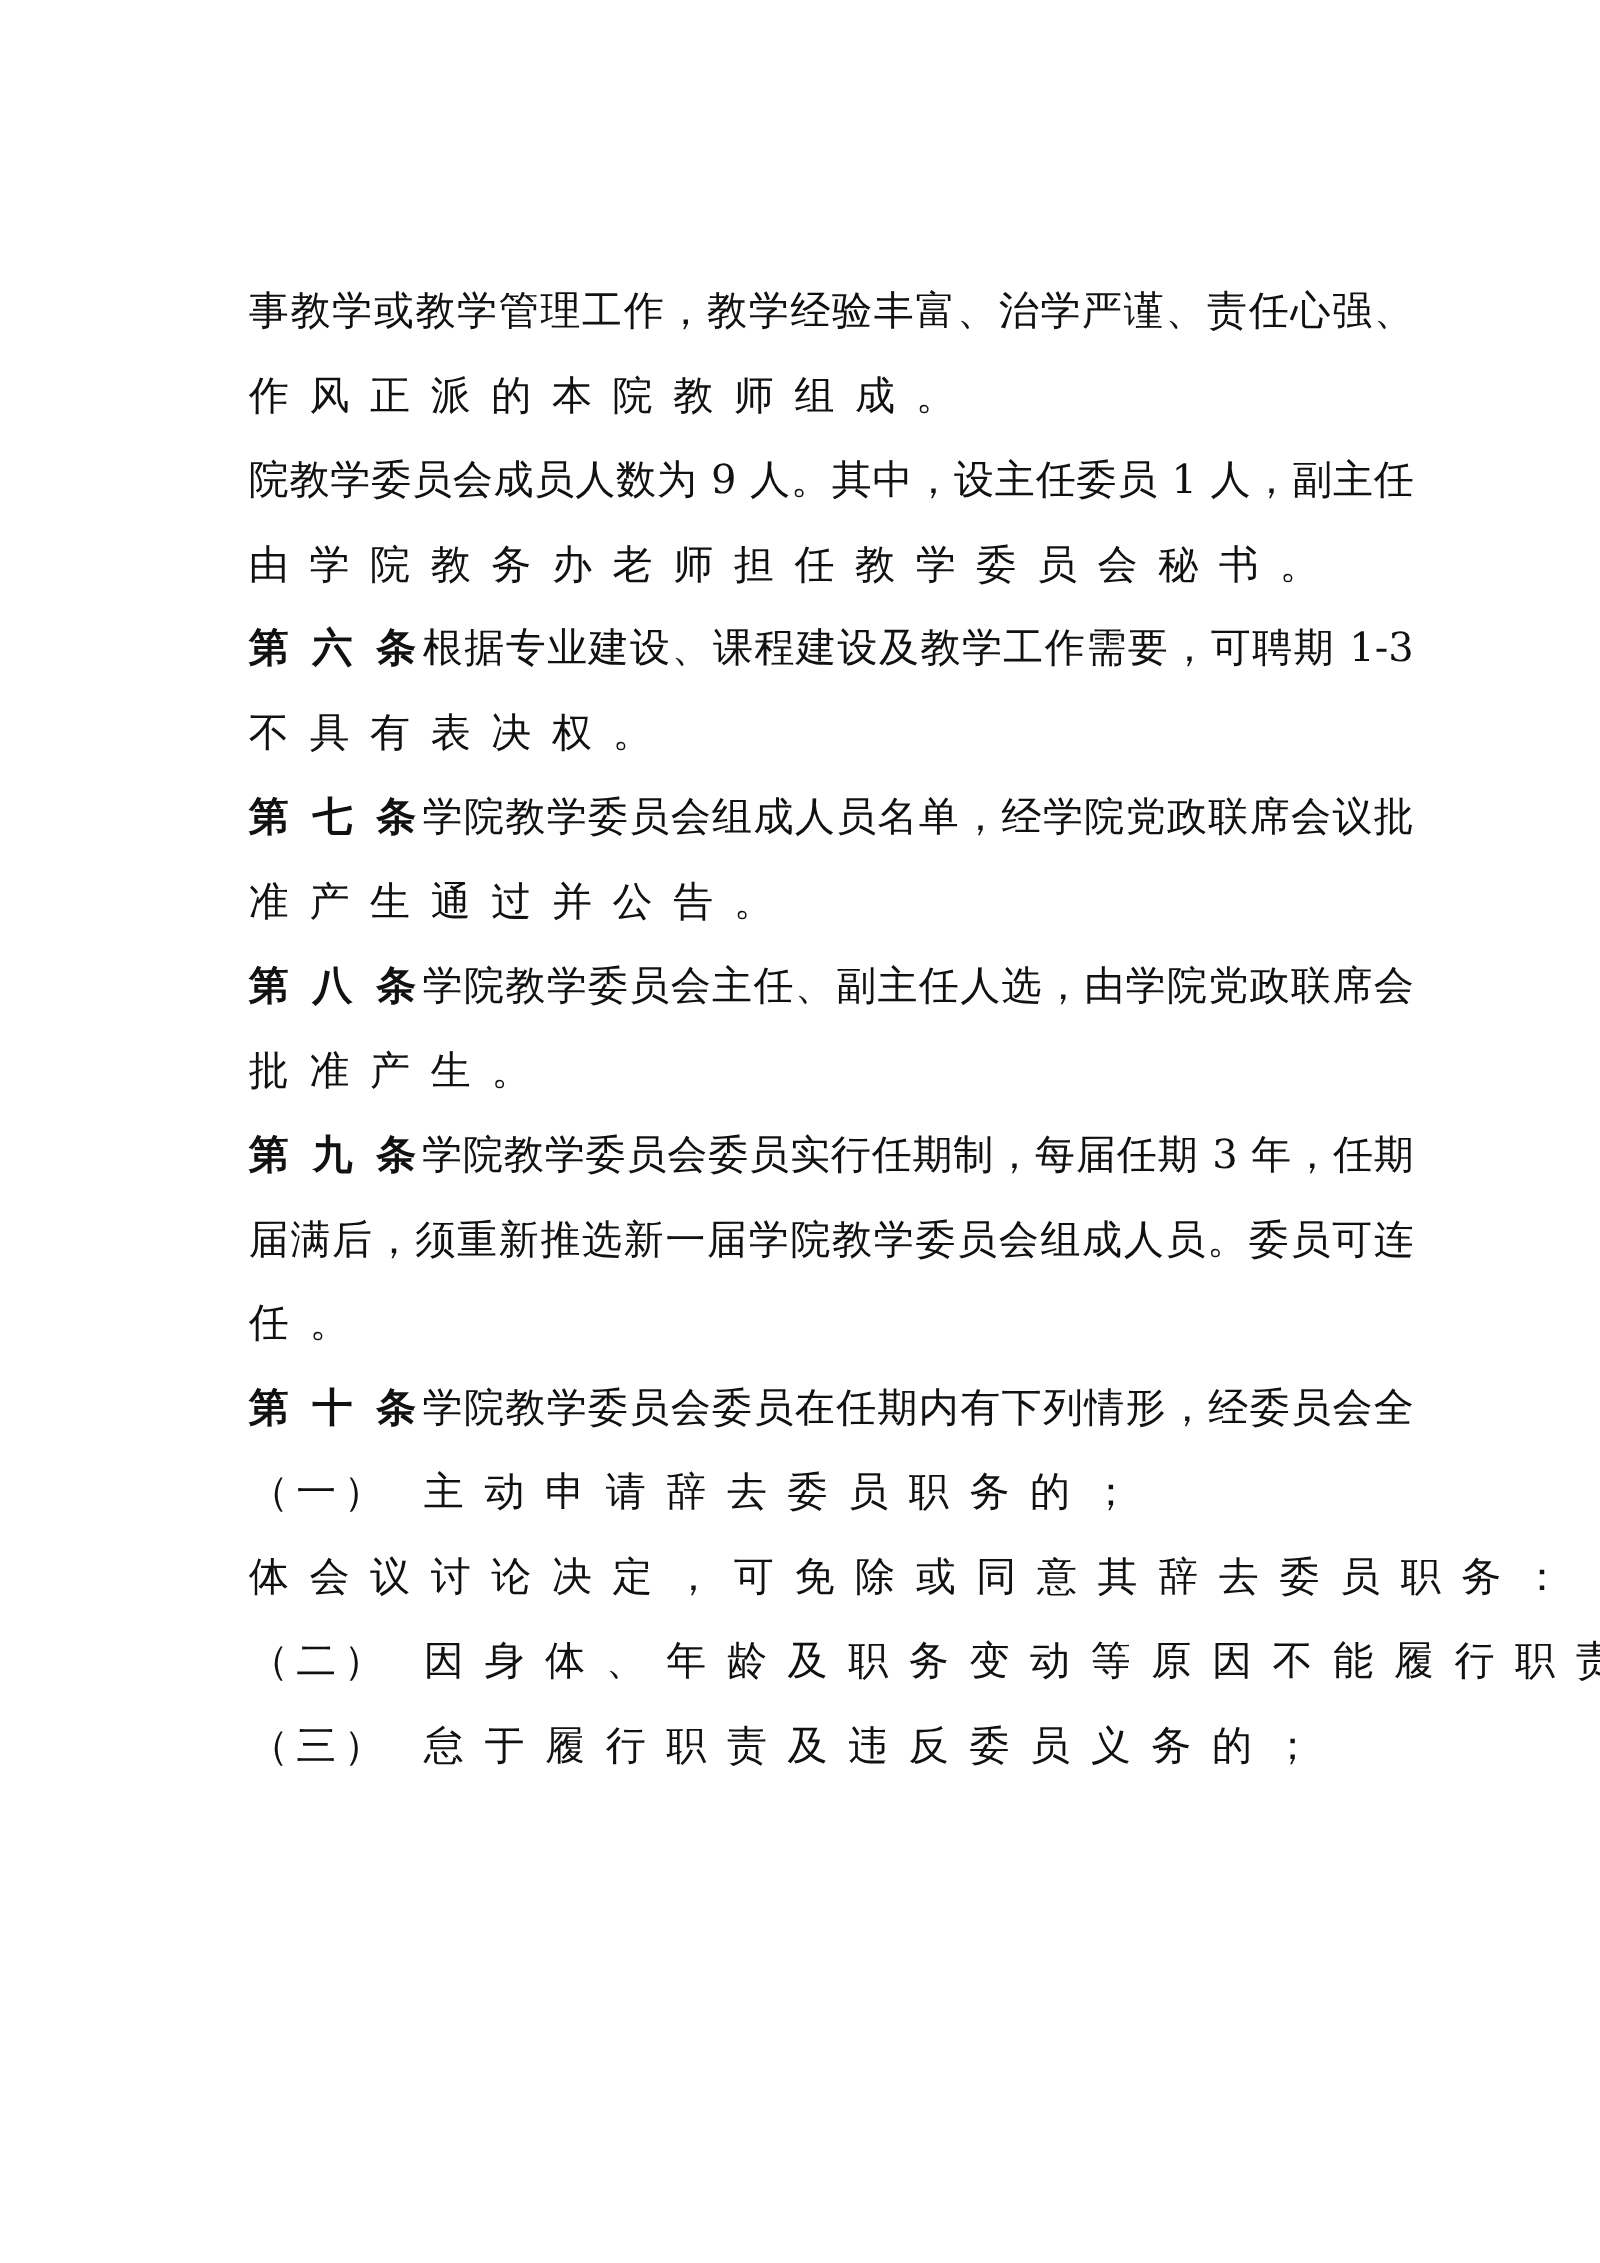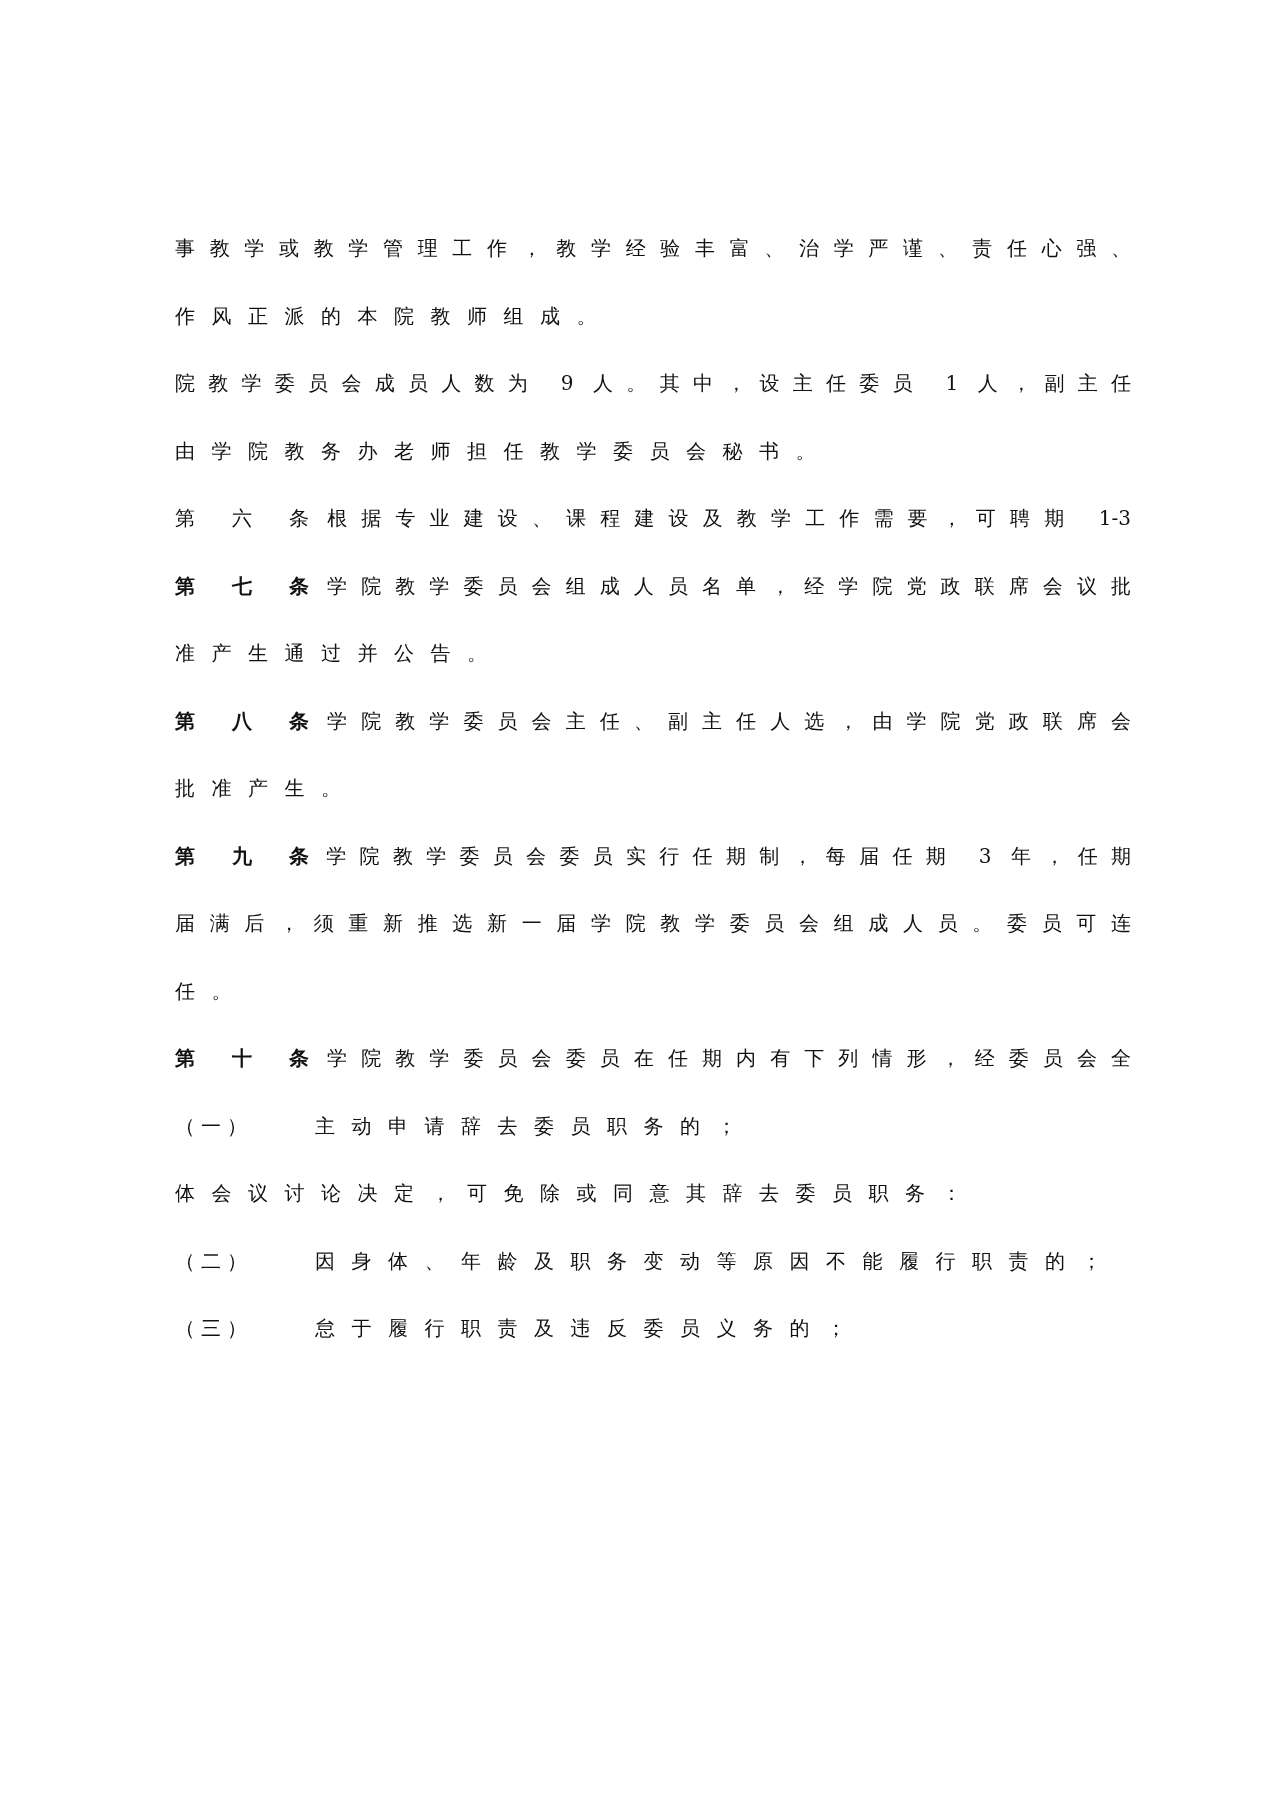--- a/index.html
+++ b/index.html
@@ -17,37 +17,38 @@
   }
   .page {
     position: absolute;
     left: 175px;
     top: 220px;
     width: 956px;
   }
   .line {
     height: 67.5px;
     line-height: 56px;
-    font-size: 20px;
+    font-size: 32px;
     white-space: nowrap;
     letter-spacing: 16.5px;
+    margin-left: 24px;
   }
   .line.justify {
     text-align: justify;
     text-align-last: justify;
     letter-spacing: 0;
   }
   .art-label {
     display: inline-block;
     width: 138px;
     font-weight: bold;
     letter-spacing: 4px;
   }
   .art-label.light {
-    font-weight: normal;
+    font-weight: bold;
   }
   .item-label {
     display: inline-block;
     width: 140px;
     padding-left: 0;
     letter-spacing: 6px;
   }
 </style>
 </head>
 <body>
@@ -56,20 +57,21 @@
 
   <div class="line justify">事教学或教学管理工作，教学经验丰富、治学严谨、责任心强、</div>
   <div class="line">作风正派的本院教师组成。</div>
 
   <div class="line justify">院教学委员会成员人数为 9 人。其中，设主任委员 1 人，副主任</div>
   <div class="line">由学院教务办老师担任教学委员会秘书。</div>
 
   <div class="line justify">
     <span class="art-label light">第六条</span><span>根据专业建设、课程建设及教学工作需要，可聘期 1-3</span>
   </div>
+  <div class="line">不具有表决权。</div>
 
   <div class="line justify">
     <span class="art-label">第七条</span><span>学院教学委员会组成人员名单，经学院党政联席会议批</span>
   </div>
   <div class="line">准产生通过并公告。</div>
 
   <div class="line justify">
     <span class="art-label">第八条</span><span>学院教学委员会主任、副主任人选，由学院党政联席会</span>
   </div>
   <div class="line">批准产生。</div>

